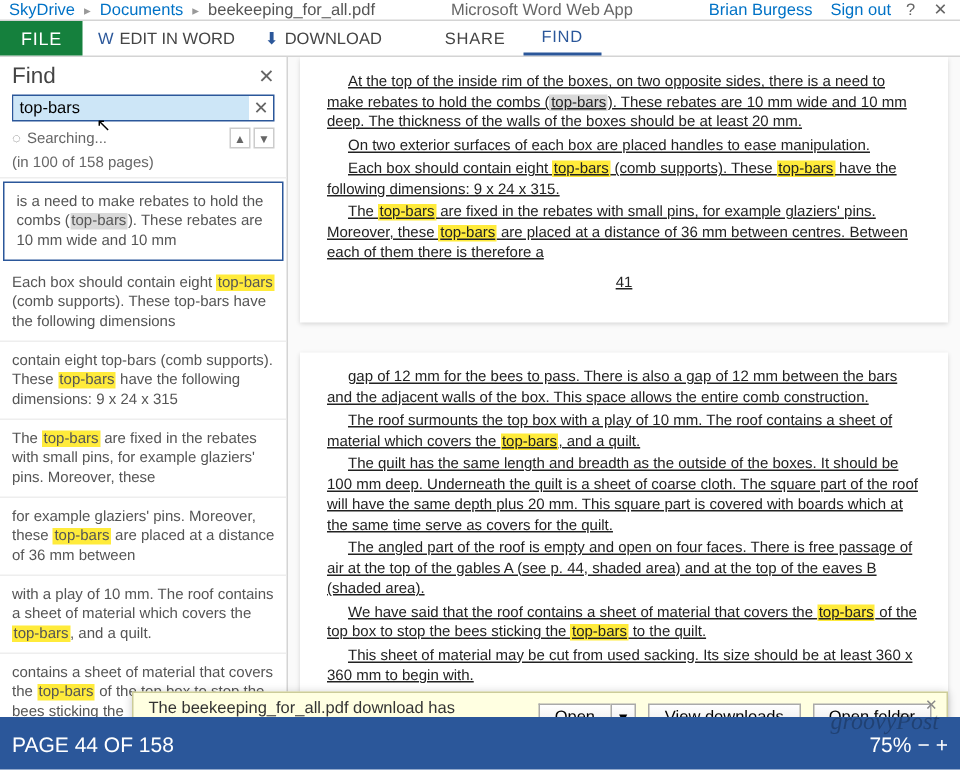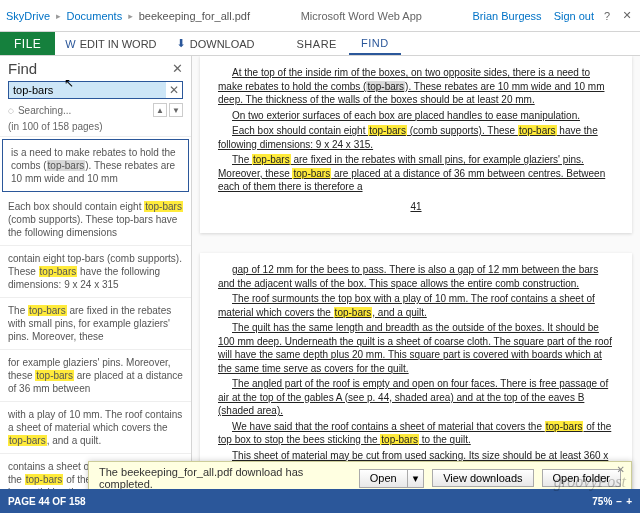--- a/index.html
+++ b/index.html
@@ -1,17 +1,17 @@
 <!DOCTYPE html>
 <html><head>
 <meta charset="utf-8">
 <style>
 * { margin: 0; padding: 0; box-sizing: border-box; font-family: 'Segoe UI', Tahoma, sans-serif; }
 body { width: 640px; height: 513px; overflow: hidden; background: #fff; font-size: 11px; position: relative; }
-.topbar { height: 32px; background: #fff; border-bottom: 1px solid #d4d4d4; display: flex; align-items: center; padding: 0 6px; gap: 6px; color: #444; }
+.topbar { height: 14px; background: #fff; border-bottom: 1px solid #d4d4d4; display: flex; align-items: center; padding: 0 6px; gap: 6px; color: #444; }
 .topbar .crumb { color: #0072c6; cursor: pointer; }
 .topbar .sep { color: #999; font-size: 9px; }
 .topbar .doc { color: #555; }
 .topbar .apptitle { flex: 1; text-align: center; color: #666; font-size: 11px; }
 .topbar .user { color: #0072c6; }
 .topbar .signout { color: #0072c6; margin-left: 6px; }
 .topbar .winicon { width: 14px; text-align: center; color: #666; cursor: pointer; }
 .ribbon { height: 24px; background: #fff; border-bottom: 1px solid #d4d4d4; display: flex; align-items: stretch; }
 .ribbon .filetab { background: #15803d; color: #fff; padding: 0 14px; display: flex; align-items: center; font-size: 12px; letter-spacing: .5px; }
 .ribbon .rbtn { display: flex; align-items: center; gap: 4px; padding: 0 10px; color: #444; cursor: pointer; }
@@ -39,21 +39,21 @@
 .hl { background: #ffeb3b; padding: 0 1px; }
 .hlg { background: #d9d9d9; padding: 0 1px; }
 .results::-webkit-scrollbar { width: 10px; }
 .results::-webkit-scrollbar-thumb { background: #c1c1c1; }
 .docview { flex: 1; overflow-y: auto; background: #fafafa; position: relative; }
 .page { background: #fff; margin: 0 8px 20px; padding: 10px 18px 20px; box-shadow: 0 1px 3px rgba(0,0,0,.15); font-family: 'Times New Roman', serif; font-size: 10px; color: #222; line-height: 1.35; text-decoration: underline; }
 .page p { margin-bottom: 2px; text-indent: 14px; }
 .page .pnum { text-align: center; margin-top: 6px; font-size: 10px; }
 .docview::-webkit-scrollbar { width: 12px; }
 .docview::-webkit-scrollbar-thumb { background: #c1c1c1; }
-.statusbar { position: absolute; bottom: 0; left: 0; right: 0; height: 24px; background: #2b579a; color: #fff; display: flex; align-items: center; padding: 0 8px; font-size: 10px; font-weight: bold; }
+.statusbar { position: absolute; bottom: 0; left: 0; right: 0; height: 35px; background: #2b579a; color: #fff; display: flex; align-items: center; padding: 0 8px; font-size: 14px; }
 .statusbar .sp { flex: 1; }
 .statusbar .zoom { display: flex; align-items: center; gap: 4px; }
 .dlbar { position: absolute; bottom: 18px; left: 88px; right: 8px; height: 34px; background: #ffffe1; border: 1px solid #cccc99; display: flex; align-items: center; padding: 0 10px; gap: 8px; font-size: 11px; color: #333; box-shadow: 0 0 6px rgba(0,0,0,.2); }
 .dlbar .msg { flex: 1; }
 .dlbar button { font-size: 11px; padding: 2px 10px; border: 1px solid #aaa; background: linear-gradient(#fff,#e8e8e8); cursor: pointer; }
 .dlbar .split { display: flex; }
 .dlbar .split button:first-child { border-right: none; }
 .dlbar .split button:last-child { padding: 2px 5px; }
 .dlbar .xc { position: absolute; top: 2px; right: 6px; font-size: 10px; color: #888; cursor: pointer; }
 .watermark { position: absolute; bottom: 22px; right: 14px; font-size: 16px; color: rgba(0,0,0,.25); font-style: italic; font-family: Georgia, serif; pointer-events: none; }

